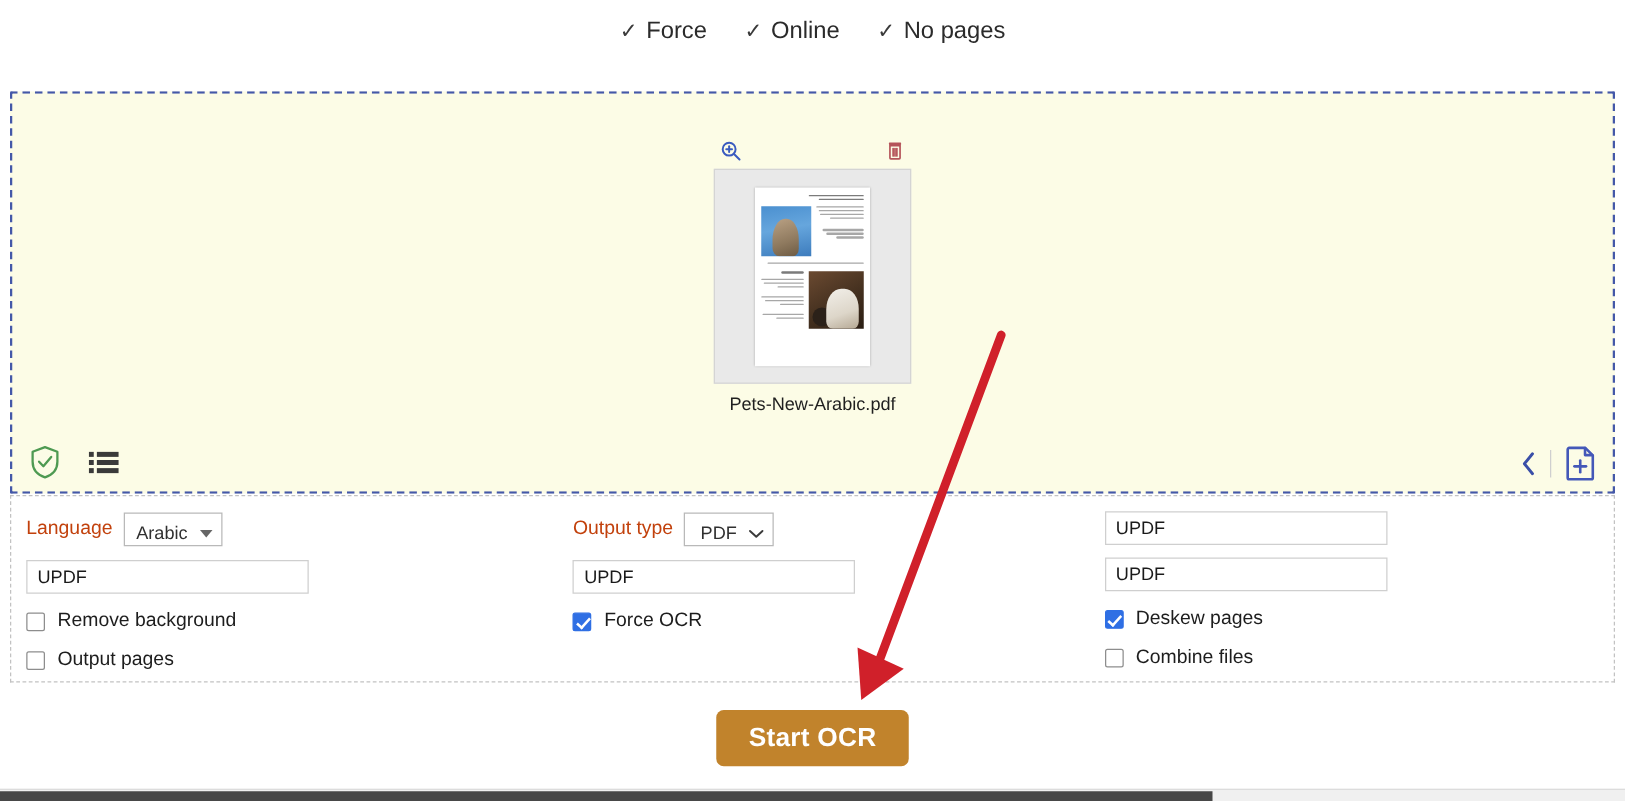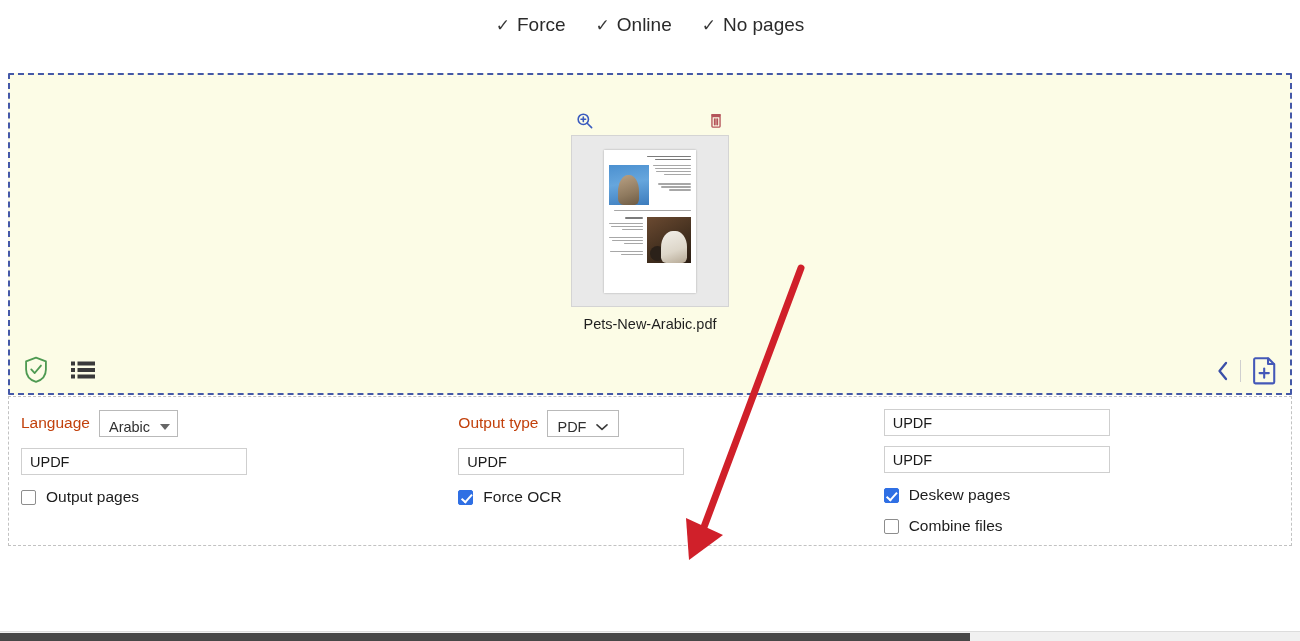--- a/index.html
+++ b/index.html
@@ -186,21 +186,21 @@
     display: flex;
     align-items: center;
     gap: 9px;
     height: 30px;
   }
   .opt-label { font-size: 15.5px; color: #c2410c; white-space: nowrap; }
 
   .fake-select {
     display: inline-flex;
     align-items: center;
-    justify-content: flex-start;
+    justify-content: flex-end;
     gap: 10px;
     border: 1px solid #b9b9b9;
     background: #ffffff;
     padding: 11px 7px 3px 9px;
     font-size: 14.5px;
     color: #303030;
     min-width: 72px;
     height: 27px;
     cursor: pointer;
   }
@@ -425,20 +425,24 @@
         <div class="opt-row1">
           <span class="opt-label">Language</span>
           <span class="fake-select">
             <span>Arabic</span>
             <span class="caret-solid"></span>
           </span>
         </div>
         <input class="text-input" type="text" value="UPDF" style="">
         <label class="chk-row">
           <span class="chk"></span>
+          <span class="chk-label">Remove background</span>
+        </label>
+        <label class="chk-row">
+          <span class="chk"></span>
           <span class="chk-label">Output pages</span>
         </label>
       </div>
 
       <div class="opt-col c2">
         <div class="opt-row1">
           <span class="opt-label">Output type</span>
           <span class="fake-select">
             <span>PDF</span>
             <span style="line-height:0">
@@ -464,20 +468,21 @@
         </label>
         <label class="chk-row">
           <span class="chk"></span>
           <span class="chk-label">Combine files</span>
         </label>
       </div>
 
     </div>
   </div>
 
+  <button class="start-btn">Start OCR</button>
 
   <svg class="arrow-svg" viewBox="0 0 170 310">
     <line x1="141" y1="13" x2="44" y2="272" stroke="#d0202a" stroke-width="7" stroke-linecap="round"></line>
     <polygon points="29,305 26,263 63,280" fill="#d0202a"></polygon>
   </svg>
 
   <div class="scrollbar">
     <div class="scroll-thumb"></div>
   </div>
 

